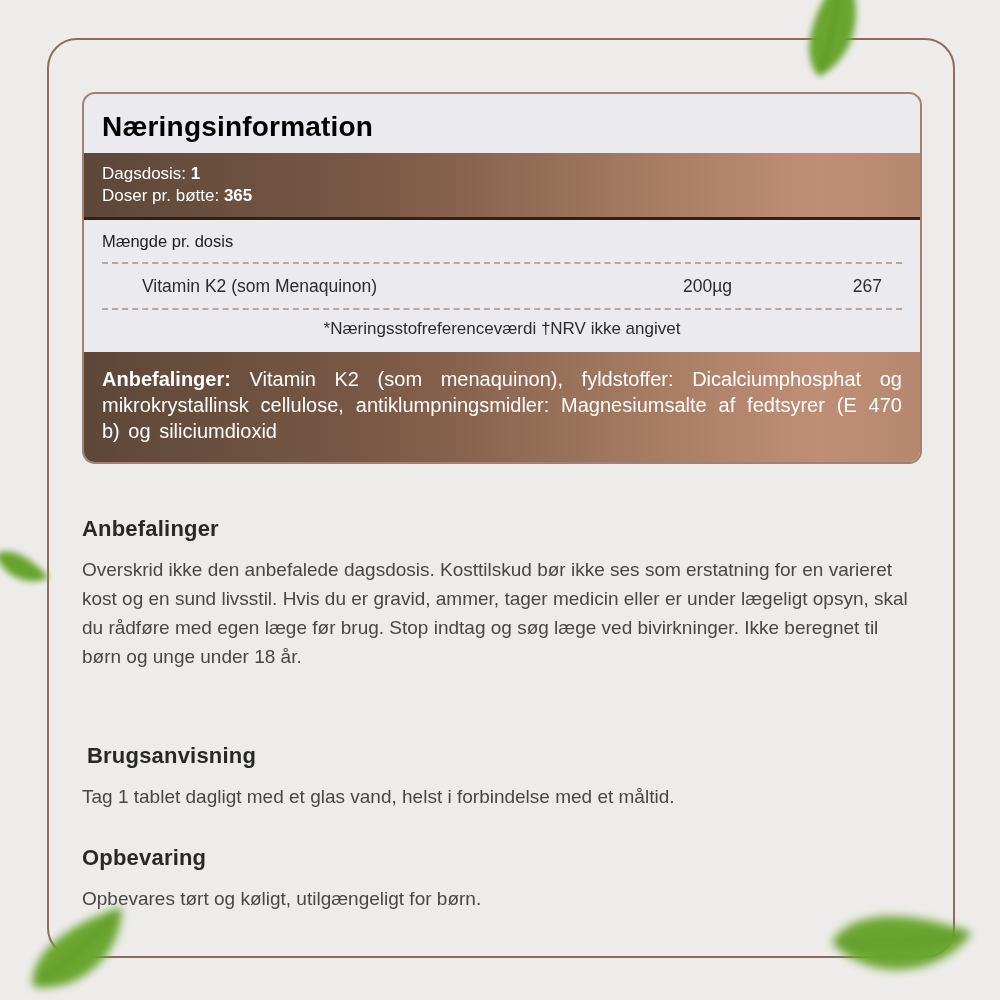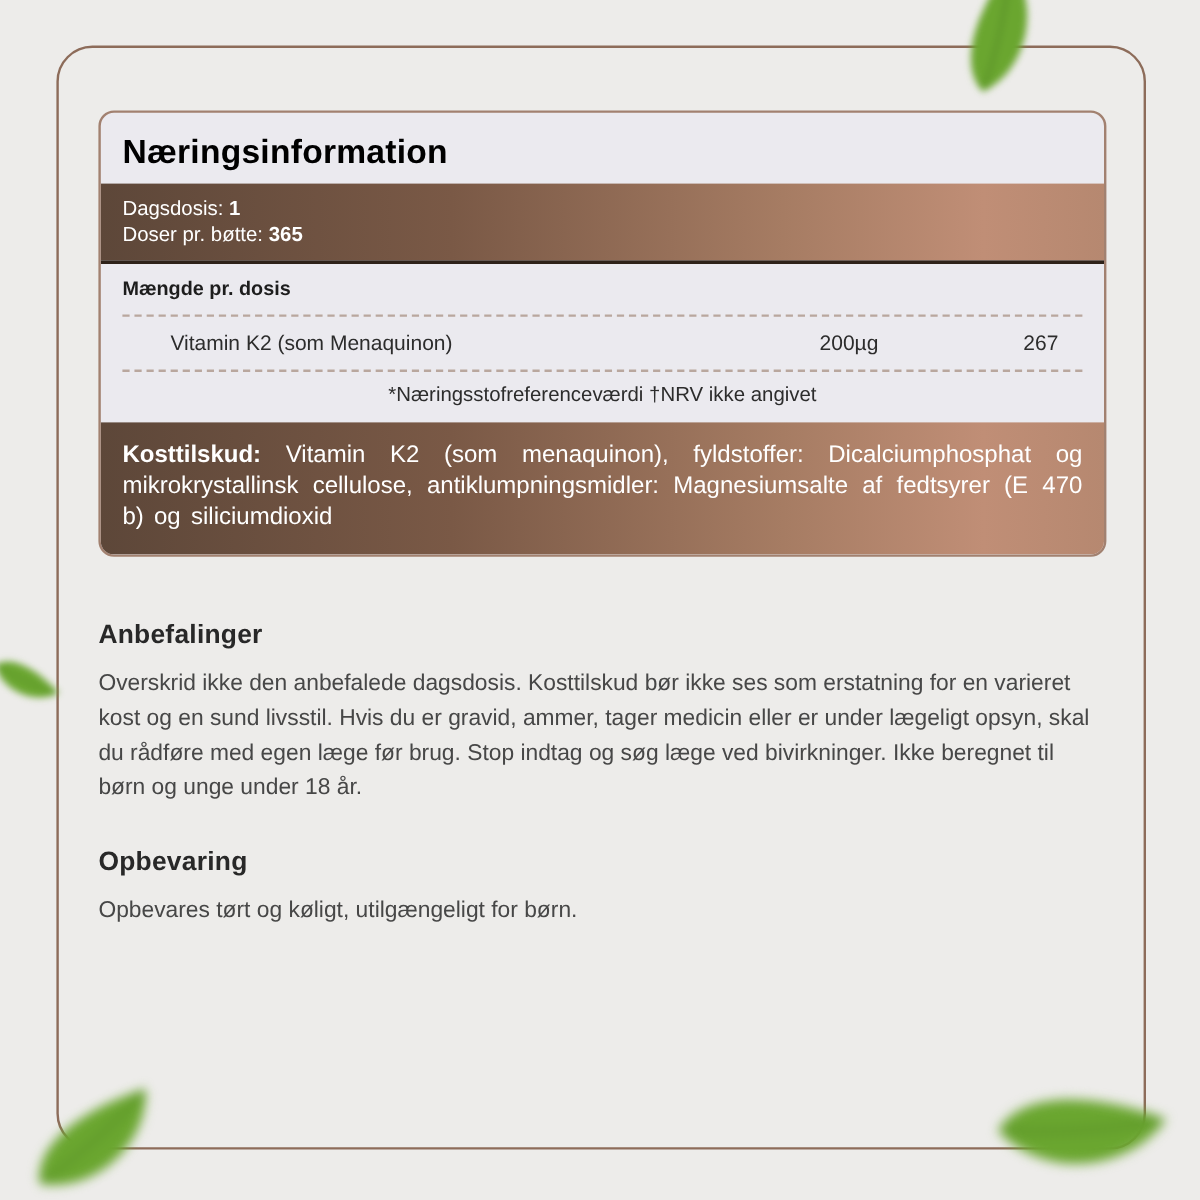--- a/index.html
+++ b/index.html
@@ -43,21 +43,21 @@
     background:linear-gradient(90deg,#5d4739 0%,#7a5946 35%,#a67c63 68%,#c08e76 88%,#b68870 100%);
     color:#ffffff;
     padding:10px 18px;
     font-size:17px;
     line-height:22px;
     border-bottom:3px solid #2e2219;
   }
   .dose-line b{font-weight:bold;}
   .table{padding:0 18px;}
   .t-head{
-    font-weight:bold;
+    font-weight:normal;
     font-size:16.5px;
     line-height:20px;
     padding:11px 0;
     border-bottom:2px dashed #b9a79e;
     color:#1d1d1d;
   }
   .t-row{
     display:flex;
     align-items:center;
     padding:10px 0;
@@ -138,30 +138,34 @@
         <div class="t-head">Mængde pr. dosis</div>
         <div class="t-row">
           <span class="t-label">Vitamin K2 (som Menaquinon)</span>
           <span class="t-amount">200µg</span>
           <span class="t-nrv">267</span>
         </div>
         <div class="t-note">*Næringsstofreferenceværdi †NRV ikke angivet</div>
       </div>
 
       <div class="ingredients">
-        <span class="ing-label">Kosttilskud:</span>
+        <span class="ing-label">Anbefalinger:</span>
         <span>Vitamin K2 (som menaquinon), fyldstoffer: Dicalciumphosphat og mikrokrystallinsk cellulose, antiklumpningsmidler: Magnesiumsalte af fedtsyrer (E 470 b) og siliciumdioxid</span>
       </div>
     </div>
 
     <div class="section section-1">
       <h2>Anbefalinger</h2>
       <p>Overskrid ikke den anbefalede dagsdosis. Kosttilskud bør ikke ses som erstatning for en varieret kost og en sund livsstil. Hvis du er gravid, ammer, tager medicin eller er under lægeligt opsyn, skal du rådføre med egen læge før brug. Stop indtag og søg læge ved bivirkninger. Ikke beregnet til børn og unge under 18 år.</p>
     </div>
 
+    <div class="section section-2">
+      <h2>Brugsanvisning</h2>
+      <p>Tag 1 tablet dagligt med et glas vand, helst i forbindelse med et måltid.</p>
+    </div>
 
     <div class="section section-3">
       <h2>Opbevaring</h2>
       <p>Opbevares tørt og køligt, utilgængeligt for børn.</p>
     </div>
 
   </div>
 
   <svg class="leaf leaf-topright" viewBox="0 0 120 64" aria-hidden="true">
     <path d="M4,38 C14,10 58,0 116,10 C98,50 40,66 4,38 Z" fill="#6aa62f"></path>

